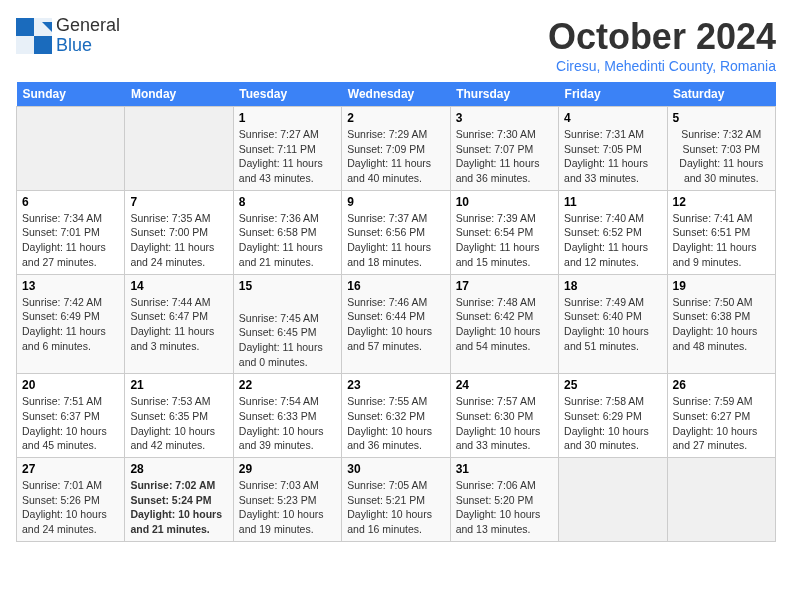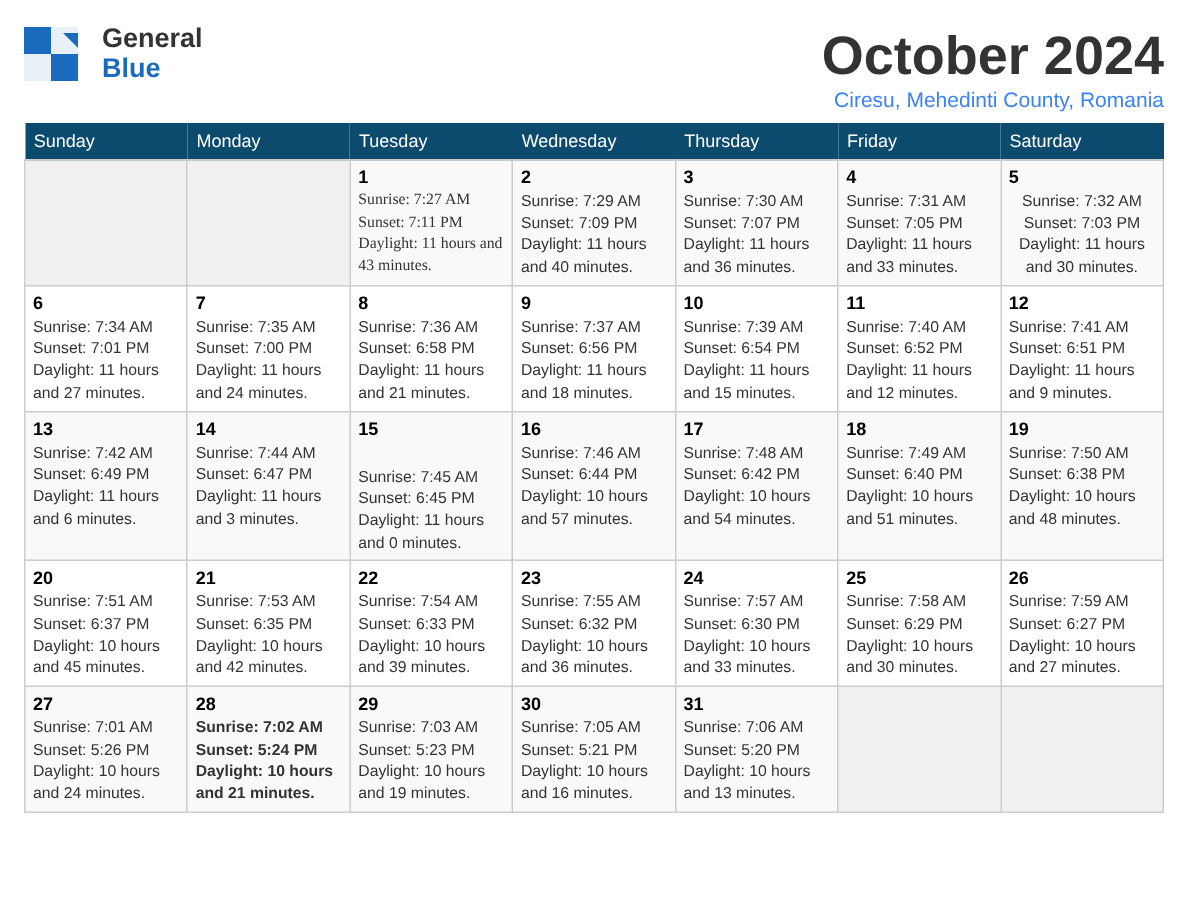--- a/index.html
+++ b/index.html
@@ -32,26 +32,26 @@
     .subtitle {
       font-size: 14px;
       color: #3b82f6;
     }
     table {
       width: 100%;
       border-collapse: collapse;
       font-size: 11px;
     }
     thead tr th {
-      background-color: #0c4a6e;
+      background-color: #3b82f6;
       color: #fff;
       text-align: left;
       padding: 5px 6px;
       font-size: 12px;
-      font-weight: normal;
+      font-weight: bold;
     }
     tbody tr td {
       border: 1px solid #ccc;
       vertical-align: top;
       padding: 4px 5px;
       width: 14.28%;
       min-height: 70px;
       height: 80px;
     }
     tbody tr:nth-child(odd) td {
@@ -82,21 +82,21 @@
   <div class="logo">
     <div style="display:flex;align-items:center;gap:4px;">
       <svg width="36" height="36" viewBox="0 0 36 36">
         <rect x="0" y="0" width="18" height="18" fill="#1a6bbd"></rect>
         <rect x="18" y="0" width="18" height="18" fill="#e8f0f8"></rect>
         <rect x="0" y="18" width="18" height="18" fill="#e8f0f8"></rect>
         <rect x="18" y="18" width="18" height="18" fill="#1a6bbd"></rect>
         <polygon points="26,4 36,14 36,4" fill="#1a6bbd"></polygon>
       </svg>
       <div>
-        <div style="font-size:18px;font-weight:bold;color:#333;line-height:1.1;margin-left:12px;">
+        <div style="font-size:18px;font-weight:normal;color:#333;line-height:1.1;">
           <span style="color:#333;">General</span><br>
           <span style="color:#1a6bbd;">Blue</span>
         </div>
       </div>
     </div>
   </div>
   <div class="title-block">
     <div class="month-title">October 2024</div>
     <div class="subtitle">Ciresu, Mehedinti County, Romania</div>
   </div>
@@ -113,21 +113,21 @@
         <th>Friday</th>
         <th>Saturday</th>
       </tr>
   </thead>
   <tbody id="calendar-body">
   <tr>
         <td class="empty-cell"></td>
         <td class="empty-cell"></td>
         <td>
           <span class="day-number">1</span>
-          <div class="day-info" style="white-space: pre-line; font-family: Liberation Serif, serif;">Sunrise: 7:27 AM
+          <div class="day-info" style="white-space: pre-line;">Sunrise: 7:27 AM
 Sunset: 7:11 PM
 Daylight: 11 hours and 43 minutes.</div>
         </td>
         <td>
           <span class="day-number">2</span>
           <div class="day-info" style="white-space: pre-line;">Sunrise: 7:29 AM
 Sunset: 7:09 PM
 Daylight: 11 hours and 40 minutes.</div>
         </td>
         <td>

